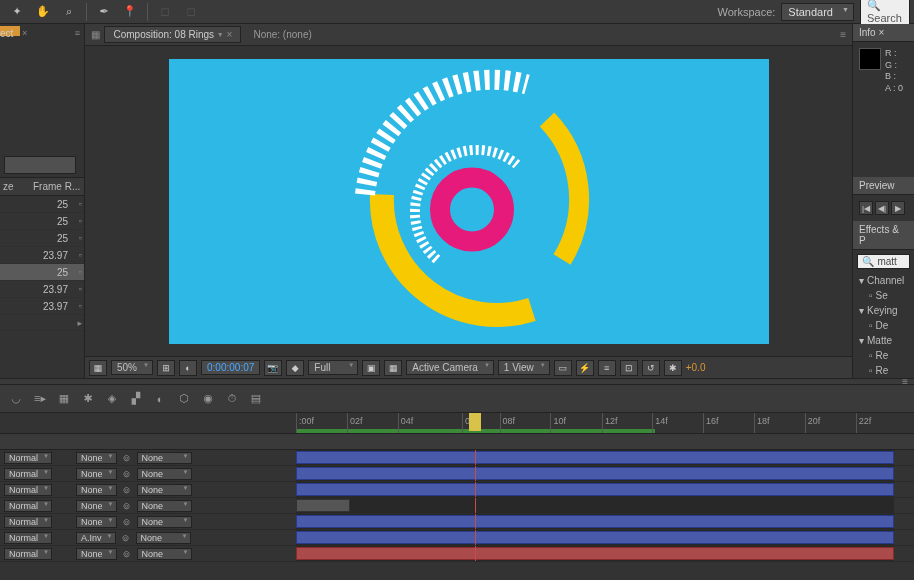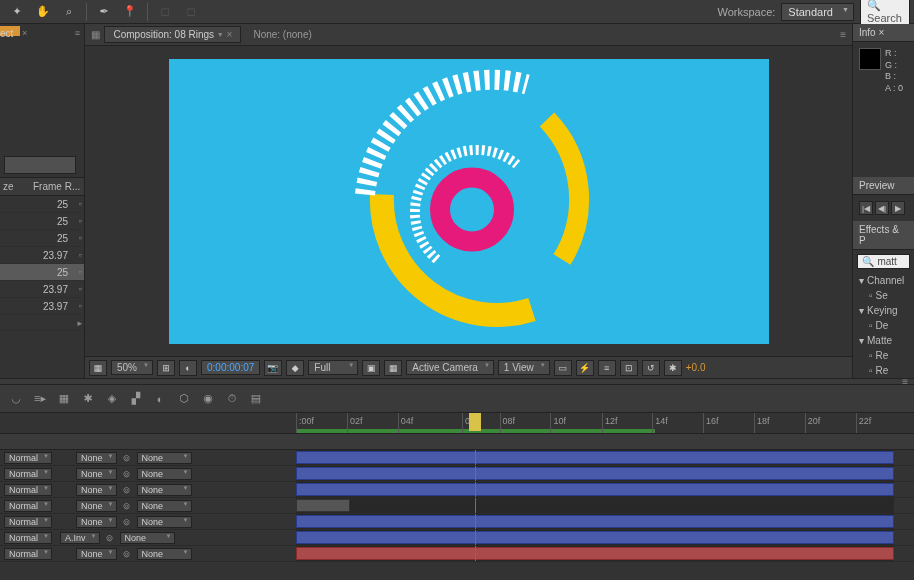--- a/index.html
+++ b/index.html
@@ -335,21 +335,21 @@
         </div>
         <div class="tl-row-right">
           <div class="bar" style="left: 0%; right: 0%;"></div>
           <div class="playline" style="left: 30%;"></div>
         </div>
         <div style="width: 20px; background: rgb(51, 51, 51);"></div>
       </div>
       <div class="tl-row">
         <div class="tl-row-left">
           <span class="tl-dd">Normal</span>
-          <span class="tl-dd trk" style="margin-left:4px">A.Inv</span>
+          <span class="tl-dd trk" style="margin-left:20px">A.Inv</span>
           <span class="tl-link">⊚</span>
           <span class="tl-dd" style="min-width:55px">None</span>
         </div>
         <div class="tl-row-right">
           <div class="bar" style="left: 0%; right: 0%;"></div>
           <div class="playline" style="left: 30%;"></div>
         </div>
         <div style="width: 20px; background: rgb(51, 51, 51);"></div>
       </div>
       <div class="tl-row">

